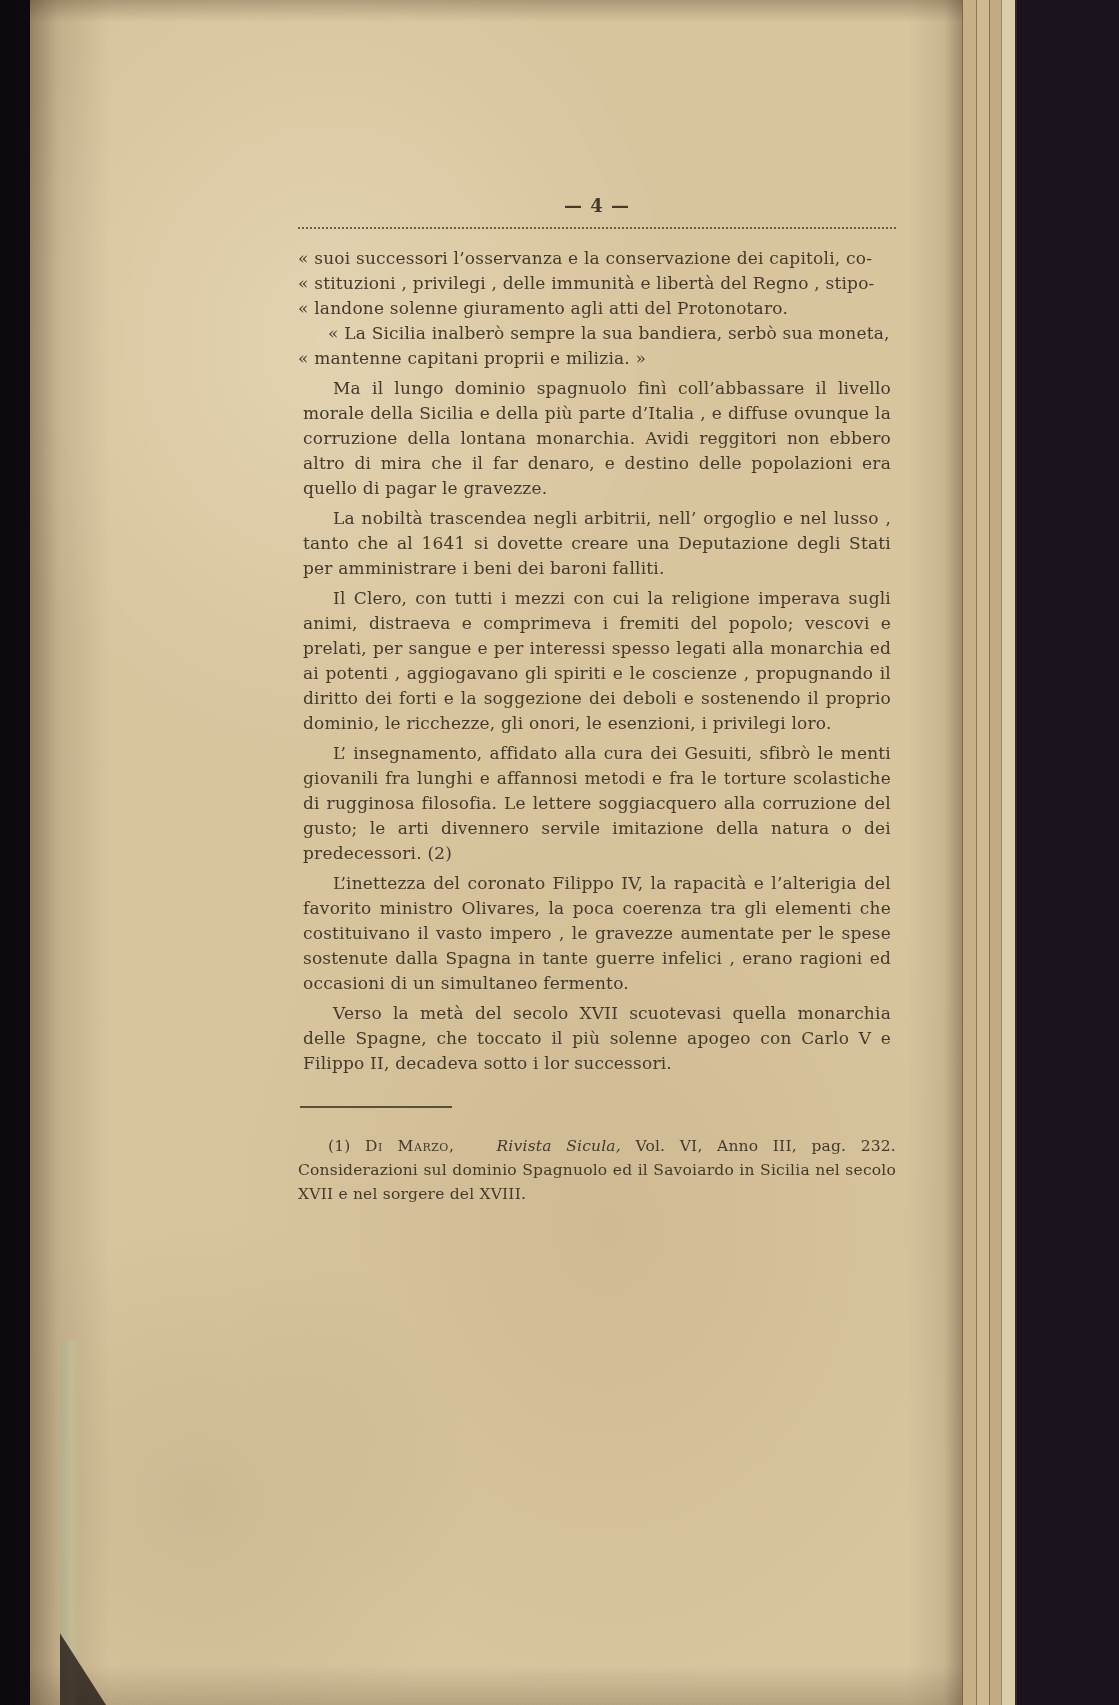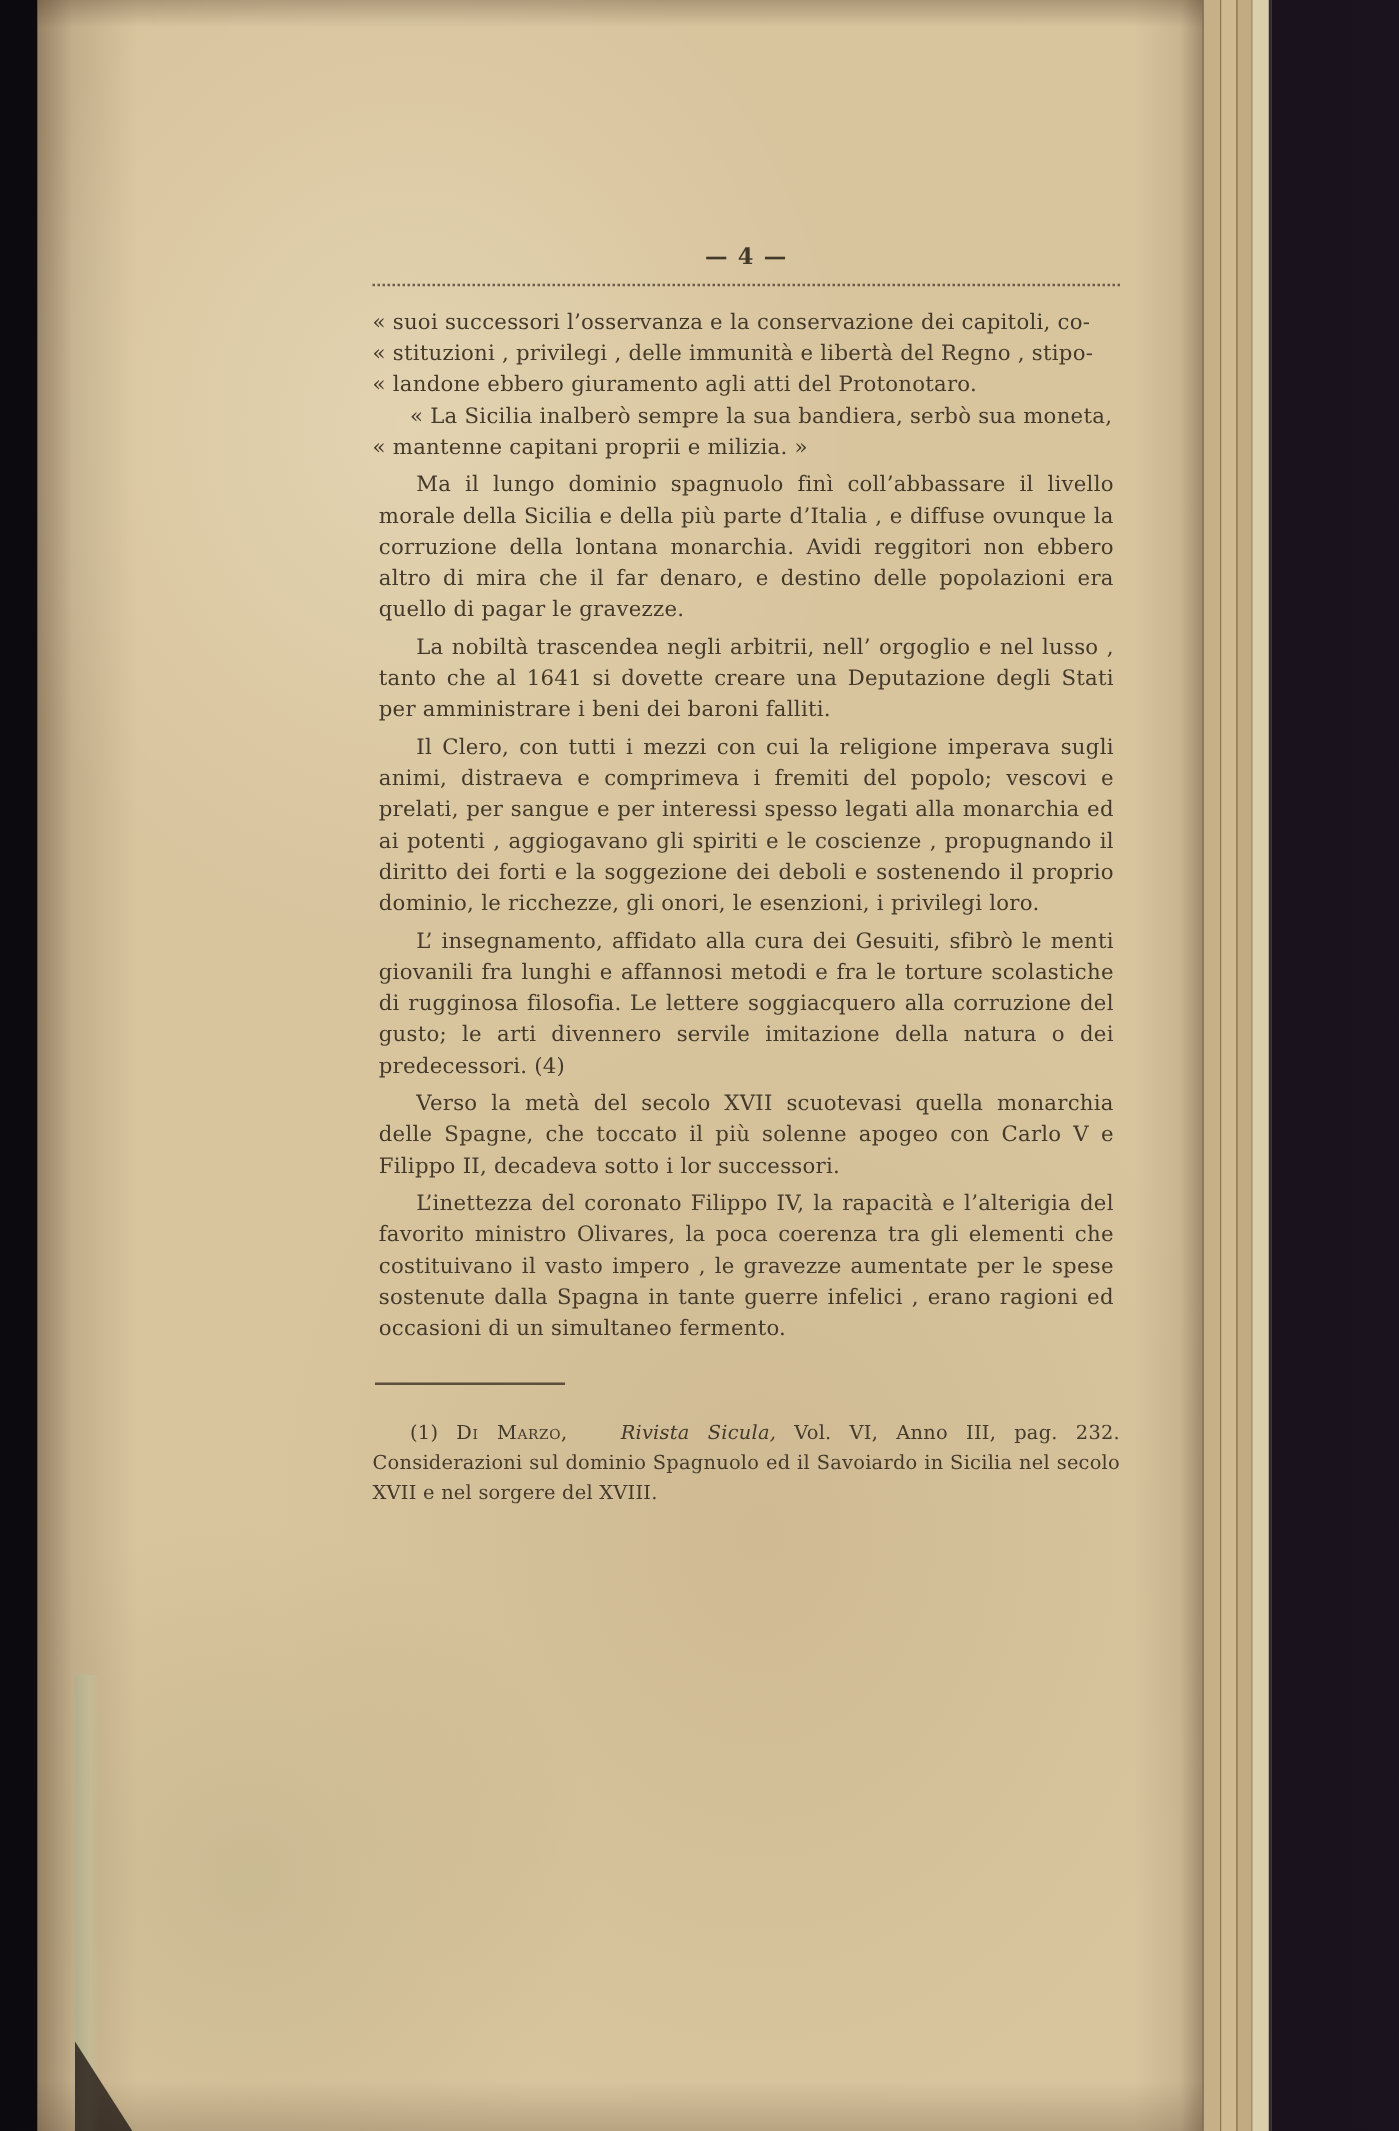--- a/index.html
+++ b/index.html
@@ -116,34 +116,34 @@
     <div class="corner-fold"></div>
 
     <div class="textblock">
 
       <div class="pagenum">— 4 —</div>
       <div class="header-rule"></div>
 
       <div>
         <div class="qline">« suoi successori l’osservanza e la conservazione dei capitoli, co-</div>
         <div class="qline">« stituzioni , privilegi , delle immunità e libertà del Regno , stipo-</div>
-        <div class="qline">« landone ebbero giuramento agli atti del Protonotaro.</div>
+        <div class="qline">« landone solenne giuramento agli atti del Protonotaro.</div>
       </div>
 
       <div>
         <div class="qline indented">« La Sicilia inalberò sempre la sua bandiera, serbò sua moneta,</div>
         <div class="qline">« mantenne capitani proprii e milizia. »</div>
       </div>
 
       <p class="para">Ma il lungo dominio spagnuolo finì coll’abbassare il livello morale della Sicilia e della più parte d’Italia , e diffuse ovunque la corruzione della lontana monarchia. Avidi reggitori non ebbero altro di mira che il far denaro, e destino delle popolazioni era quello di pagar le gravezze.</p>
       <p class="para">La nobiltà trascendea negli arbitrii, nell’ orgoglio e nel lusso , tanto che al 1641 si dovette creare una Deputazione degli Stati per amministrare i beni dei baroni falliti.</p>
       <p class="para">Il Clero, con tutti i mezzi con cui la religione imperava sugli animi, distraeva e comprimeva i fremiti del popolo; vescovi e prelati, per sangue e per interessi spesso legati alla monarchia ed ai potenti , aggiogavano gli spiriti e le coscienze , propugnando il diritto dei forti e la soggezione dei deboli e sostenendo il proprio dominio, le ricchezze, gli onori, le esenzioni, i privilegi loro.</p>
-      <p class="para">L’ insegnamento, affidato alla cura dei Gesuiti, sfibrò le menti giovanili fra lunghi e affannosi metodi e fra le torture scolastiche di rugginosa filosofia. Le lettere soggiacquero alla corruzione del gusto; le arti divennero servile imitazione della natura o dei predecessori. (4)</p>
+      <p class="para">L’ insegnamento, affidato alla cura dei Gesuiti, sfibrò le menti giovanili fra lunghi e affannosi metodi e fra le torture scolastiche di rugginosa filosofia. Le lettere soggiacquero alla corruzione del gusto; le arti divennero servile imitazione della natura o dei predecessori. (2)</p>
+      <p class="para">L’inettezza del coronato Filippo IV, la rapacità e l’alterigia del favorito ministro Olivares, la poca coerenza tra gli elementi che costituivano il vasto impero , le gravezze aumentate per le spese sostenute dalla Spagna in tante guerre infelici , erano ragioni ed occasioni di un simultaneo fermento.</p>
       <p class="para">Verso la metà del secolo XVII scuotevasi quella monarchia delle Spagne, che toccato il più solenne apogeo con Carlo V e Filippo II, decadeva sotto i lor successori.</p>
-      <p class="para">L’inettezza del coronato Filippo IV, la rapacità e l’alterigia del favorito ministro Olivares, la poca coerenza tra gli elementi che costituivano il vasto impero , le gravezze aumentate per le spese sostenute dalla Spagna in tante guerre infelici , erano ragioni ed occasioni di un simultaneo fermento.</p>
 
       <div class="footnote-rule"></div>
 
       <p class="footnote"><span>(1) </span><span class="fn-author">Di Marzo</span><span>, </span><span class="fn-work">Rivista Sicula,</span><span> Vol. VI, Anno III, pag. 232. Considerazioni sul dominio Spagnuolo ed il Savoiardo in Sicilia nel secolo XVII e nel sorgere del XVIII.</span></p>
 
     </div>
   </div>
 
 </div>
 

